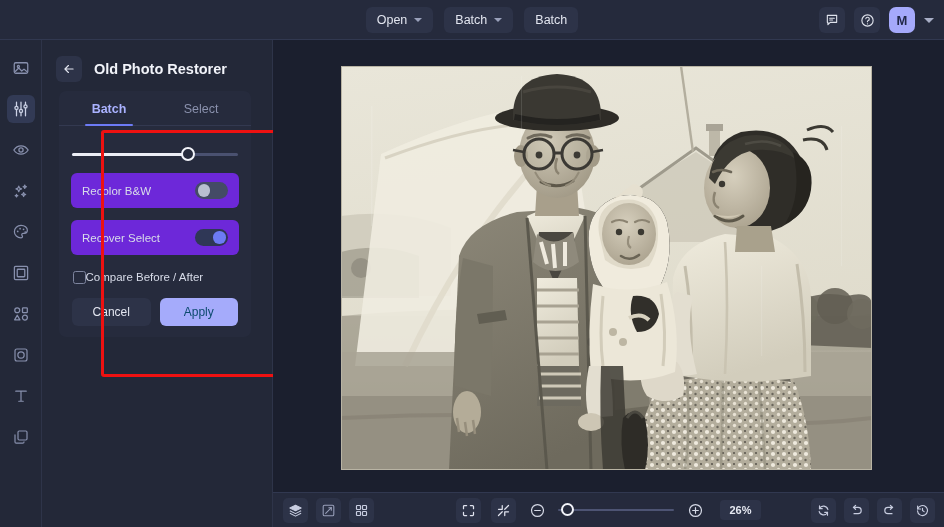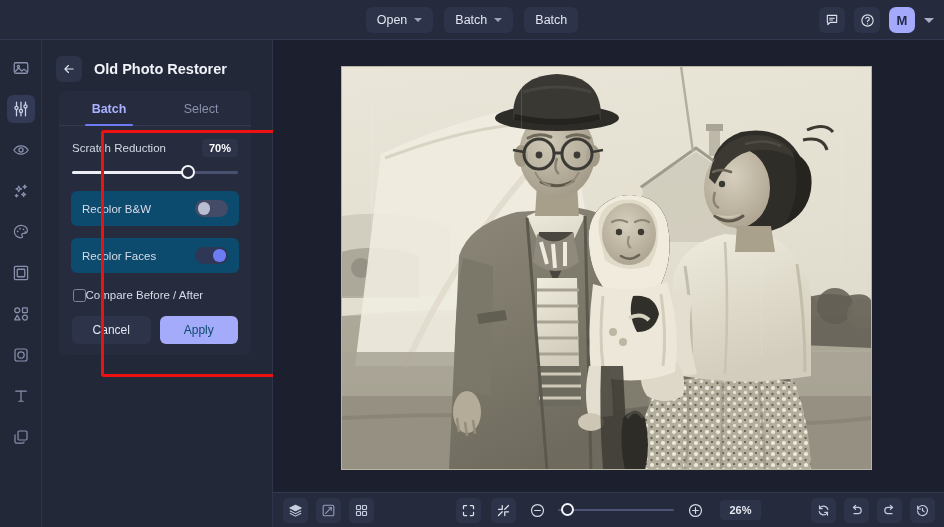--- a/index.html
+++ b/index.html
@@ -111,21 +111,21 @@
   .track-bg { position:absolute; top:6px; left:0; right:0; height:2.5px; background:#4a5170; border-radius:2px; }
   .track-fill { position:absolute; top:6px; left:0; width:70%; height:2.5px; background:#eceef6; border-radius:2px; }
   .knob {
     position:absolute; top:0; left:70%; margin-left:-7px;
     width:14px;height:14px;border-radius:50%;
     background:#262b3d; border:2.4px solid #f2f4fa; cursor:pointer;
   }
 
   .tog-row {
     display:flex; align-items:center; justify-content:space-between;
-    margin:12px 12px 0 12px; background:#0c4a6e; border-radius:6px;
+    margin:12px 12px 0 12px; background:#6d28d9; border-radius:6px;
     padding:9px 11px;
   }
   .tog-label { color:#d8dce9; font-size:11.5px; }
   .toggle { width:33px;height:17px;border-radius:9px; position:relative; cursor:pointer; }
   .toggle.off { background:#444b66; }
   .toggle.on  { background:#2f3756; }
   .toggle .thumb { position:absolute; top:2.2px; width:12.5px;height:12.5px;border-radius:50%; }
   .toggle.off .thumb { left:2.5px; background:#b9bed1; }
   .toggle.on  .thumb { right:2.5px; background:#6d7bf5; }
 
@@ -313,40 +313,36 @@
       <div class="panel-title">Old Photo Restorer</div>
     </div>
 
     <div class="panel-card">
       <div class="tabs">
         <div class="tab active">Batch</div>
         <div class="tab">Select</div>
       </div>
 
       <div class="slider-row">
-        <div class="slider-top">
-          <span class="slider-label">Scratch Reduction</span>
-          <span class="slider-val">70%</span>
-        </div>
         <div class="track">
           <div class="track-bg"></div>
           <div class="track-fill" style="width: 70%;"></div>
           <div class="knob" style="left: 70%;"></div>
         </div>
       </div>
 
       <div class="tog-row">
         <span class="tog-label">Recolor B&amp;W</span>
         <div class="toggle off">
             <span class="thumb"></span>
           </div>
       </div>
 
       <div class="tog-row">
-        <span class="tog-label">Recolor Faces</span>
+        <span class="tog-label">Recover Select</span>
         <div class="toggle on">
             <span class="thumb"></span>
           </div>
       </div>
 
       <div class="check-row">
         <span class="checkbox"></span>
         <span class="check-label">Compare Before / After</span>
       </div>
 

